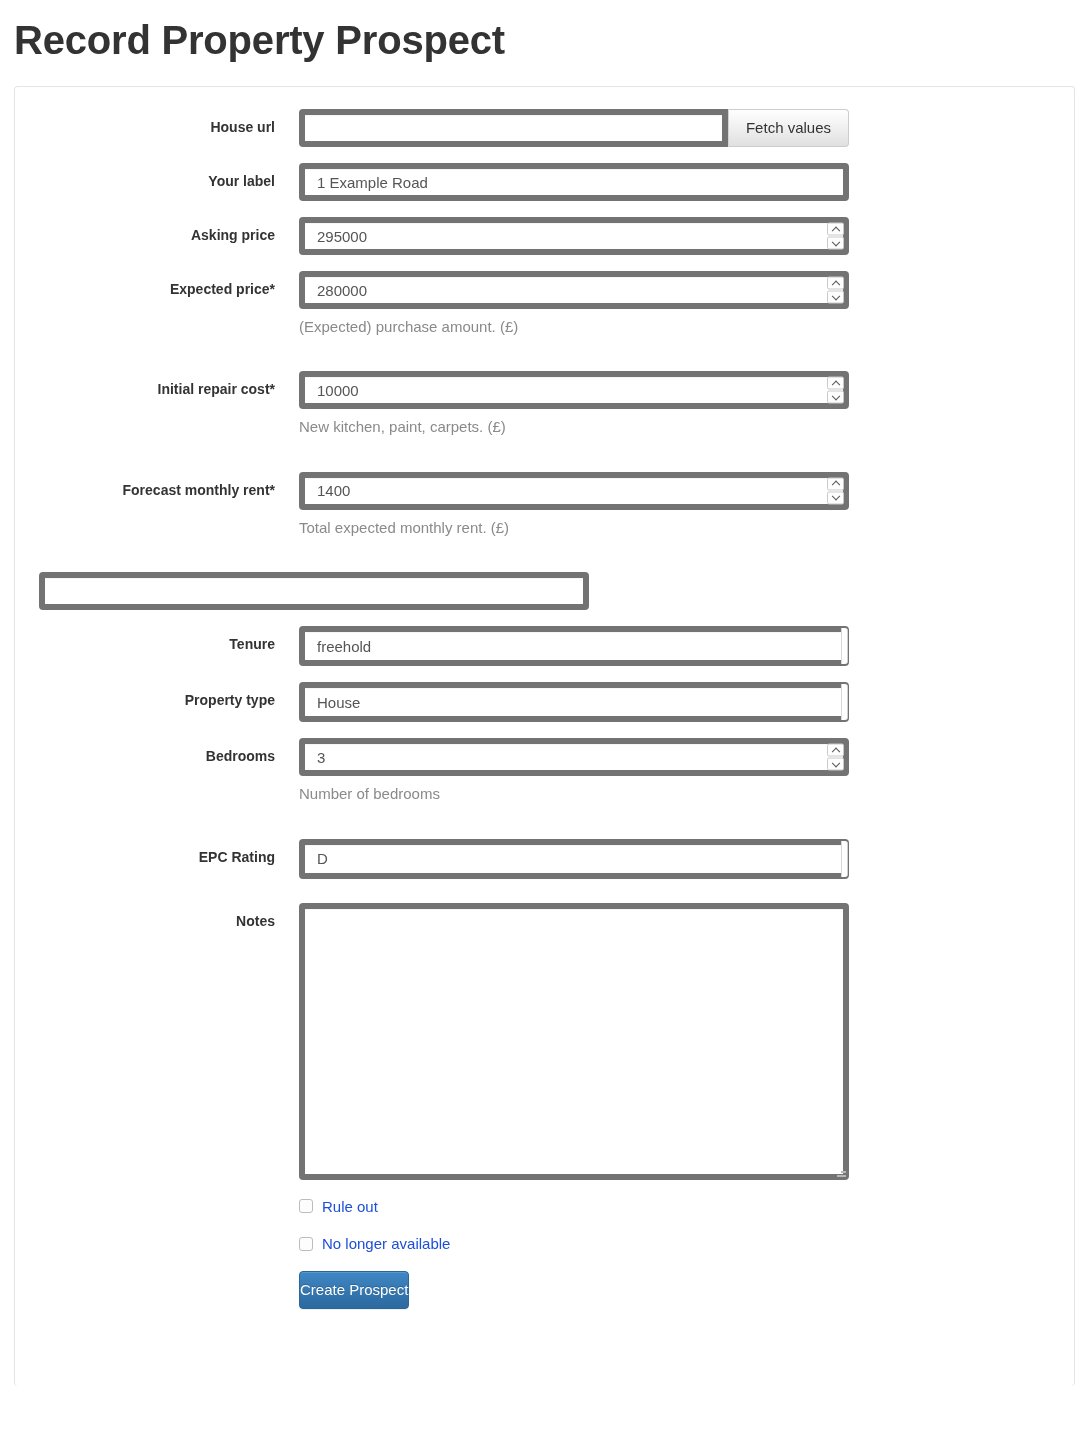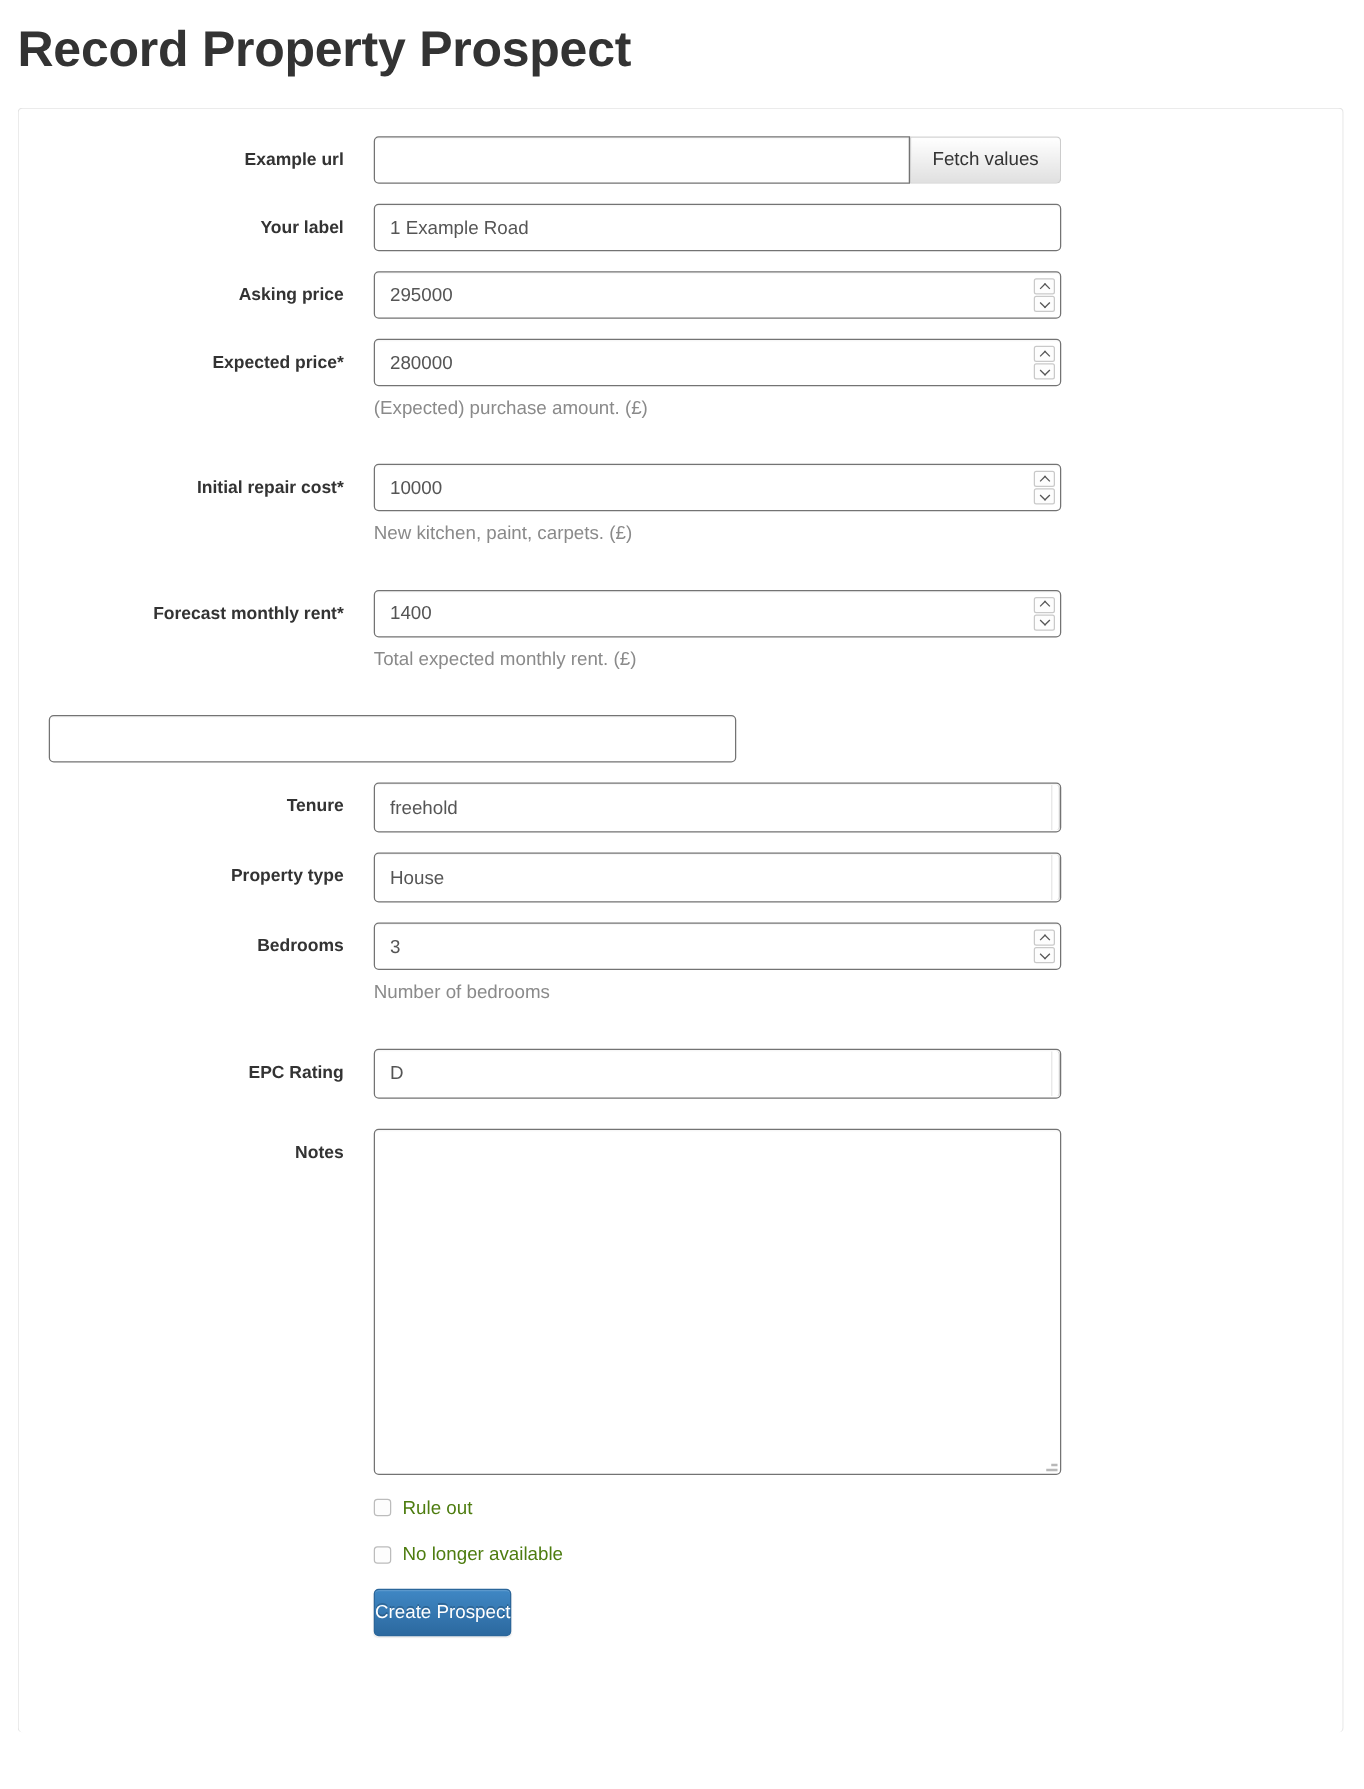--- a/index.html
+++ b/index.html
@@ -69,21 +69,21 @@
     width: 100%;
     height: 38px;
     box-sizing: border-box;
     padding: 7px 12px;
     font-size: 15px;
     font-family: "Liberation Sans", sans-serif;
     line-height: 1.42857;
     color: #555555;
     background-color: #ffffff;
     background-image: none;
-    border: 1px solid #737373;
+    border: 6px solid #737373;
     border-radius: 4px;
     box-shadow: inset 0 1px 1px rgba(0,0,0,.04);
     outline: none;
   }
 
   .help-block {
     display: block;
     margin-top: 7px;
     margin-bottom: 0;
     color: #8a8a8a;
@@ -210,21 +210,21 @@
     -webkit-appearance: none;
     appearance: none;
     border: 1px solid #bcbcbc;
     border-radius: 3px;
     background: #fdfdfd;
     cursor: pointer;
     flex: 0 0 auto;
   }
   .checkbox-row label {
     font-size: 15px;
-    color: #4d7c0f;
+    color: #1d4ed8;
     cursor: pointer;
   }
 
   
   .submit-row { margin-left: 284px; padding-bottom: 20px; }
   .btn-primary {
     display: inline-block;
     padding: 0 0;
     height: 38px;
     line-height: 36px;
@@ -248,21 +248,21 @@
 <body>
 
 <h1 class="page-title">Record Property Prospect</h1>
 
 <div class="panel">
 
   <form>
 
     <div class="form-row">
       <div class="col-label">
-        <span class="ctrl-label">Example url</span>
+        <span class="ctrl-label">House url</span>
       </div>
       <div class="col-field">
         <div class="input-group">
           <input type="text" class="form-control" value="" style="">
           <button type="button" class="btn-default">Fetch values</button>
         </div>
       </div>
     </div>
 
     <div class="form-row">

